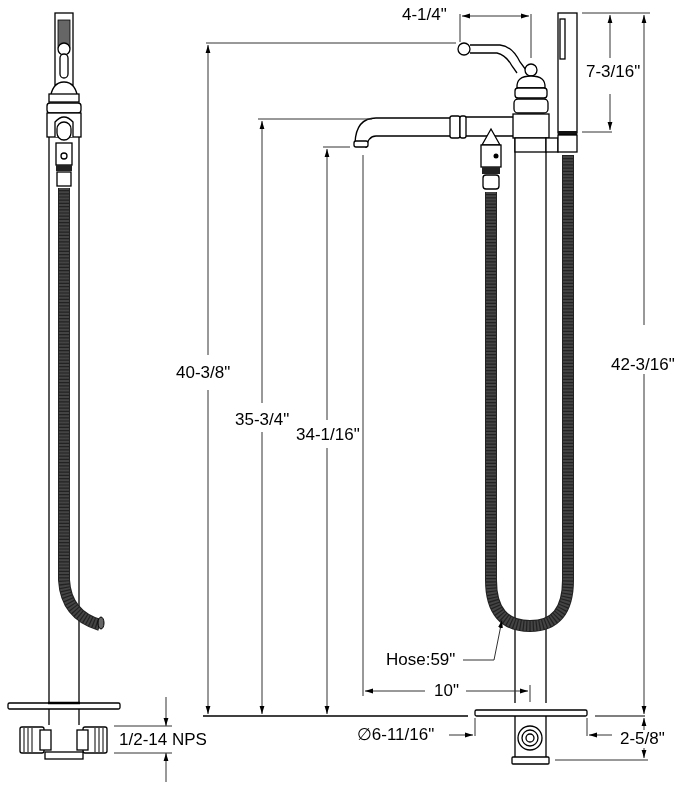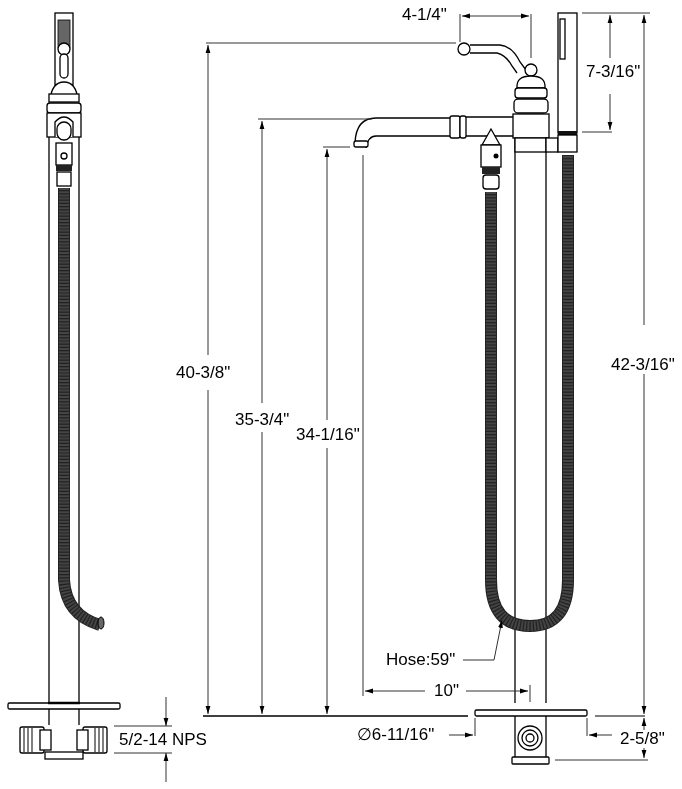--- a/index.html
+++ b/index.html
@@ -172,13 +172,13 @@
 <div class="label" style="left:401px; top:6px;">4-1/4"</div>
 <div class="label" style="left:585px; top:63px;">7-3/16"</div>
 <div class="label" style="left:610px; top:356px;">42-3/16"</div>
 <div class="label" style="left:175px; top:364px;">40-3/8"</div>
 <div class="label" style="left:234px; top:411px;">35-3/4"</div>
 <div class="label" style="left:295px; top:426px;">34-1/16"</div>
 <div class="label" style="left:385px; top:651px;">Hose:59"</div>
 <div class="label" style="left:433px; top:682px;">10"</div>
 <div class="label" style="left:356px; top:726px;">∅6-11/16"</div>
 <div class="label" style="left:619px; top:730px;">2-5/8"</div>
-<div class="label" style="left:118px; top:731px;">5/2-14 NPS</div>
+<div class="label" style="left:118px; top:731px;">1/2-14 NPS</div>
 
 </body></html>

